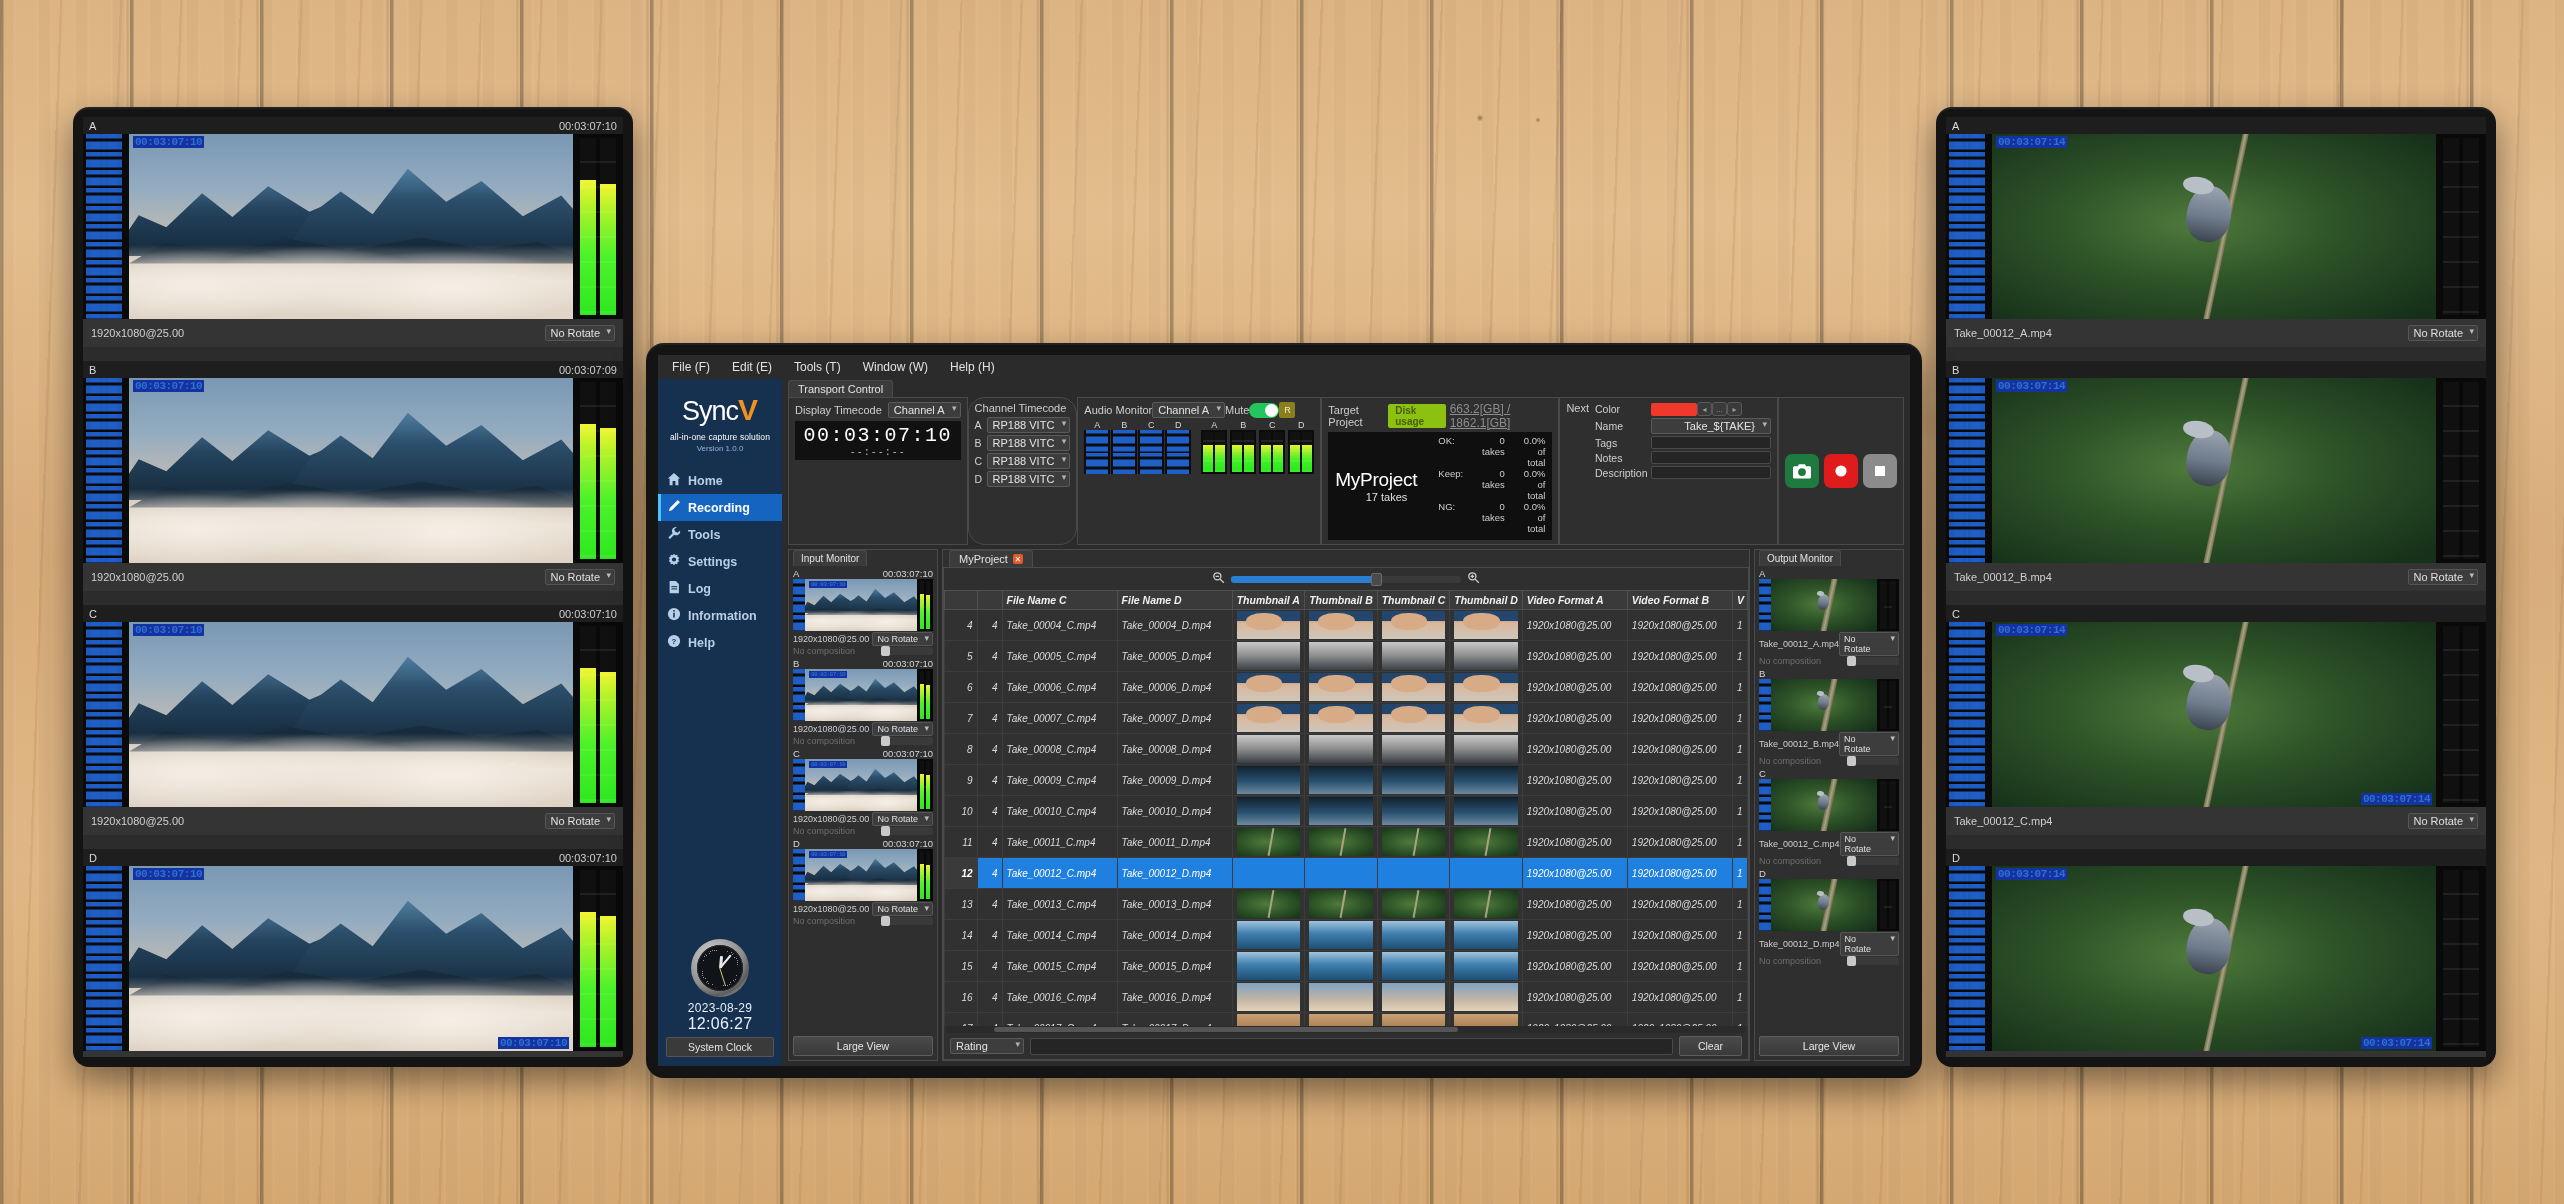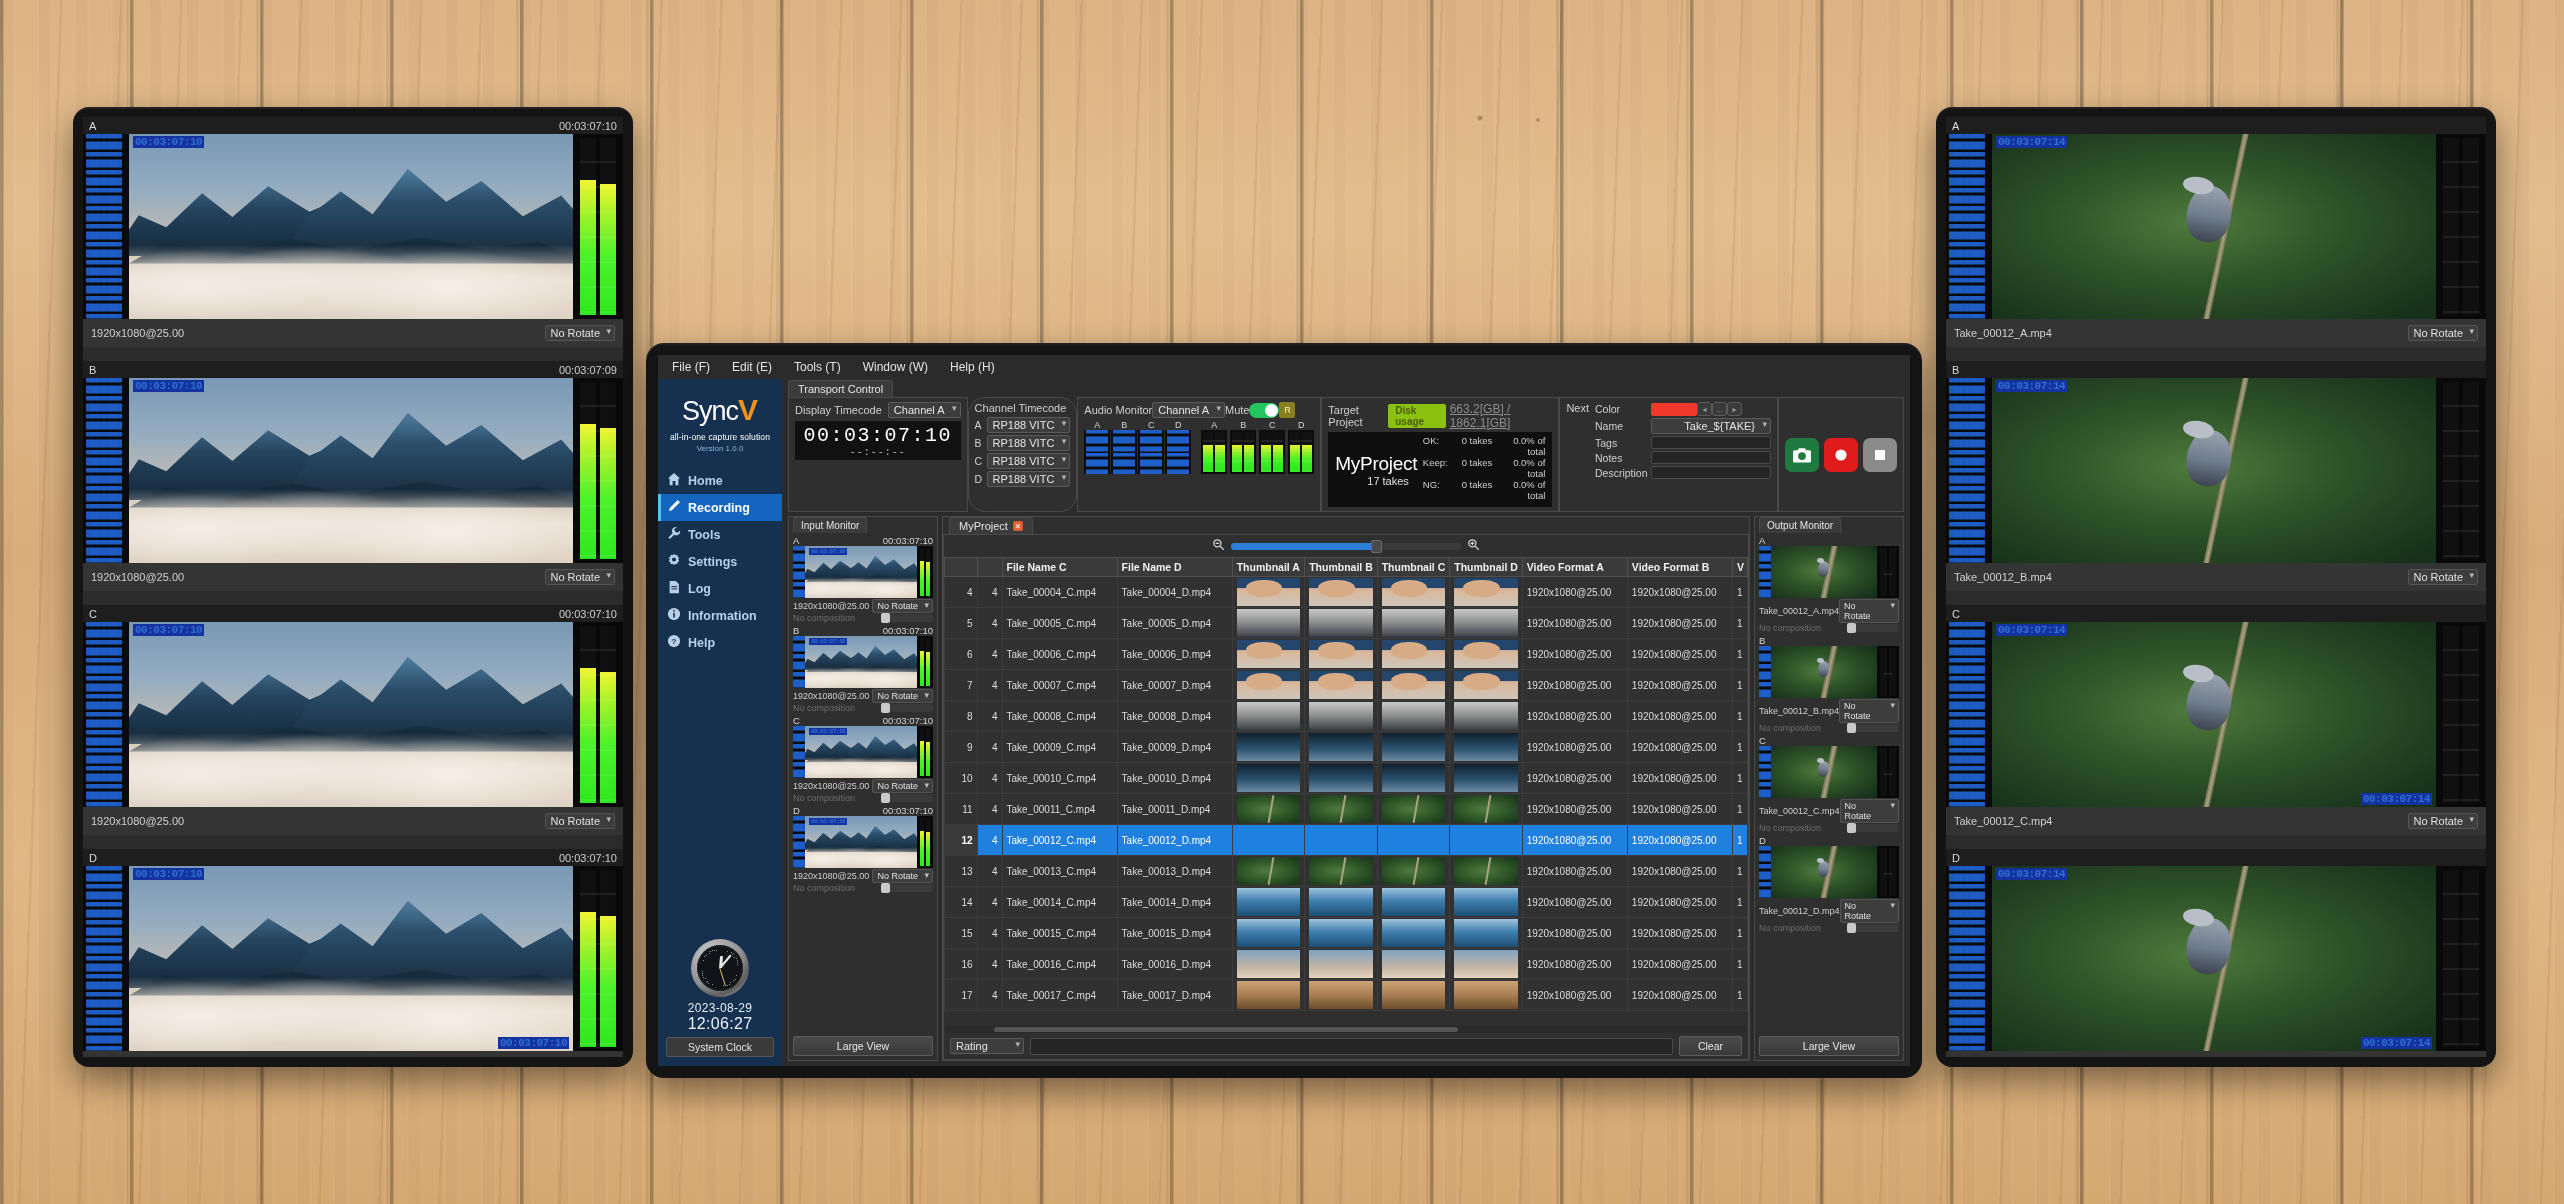--- a/index.html
+++ b/index.html
@@ -304,21 +304,21 @@
   .largebtn{
     margin:3px 4px 4px; background:linear-gradient(180deg,#4a4a4a,#3a3a3a);
     border:1px solid #5d5d5d; color:#e6e6e6; font-size:10.5px; text-align:center; padding:3px 0; border-radius:2px;
   }
   
   .tablepanel{ flex:1; min-width:0; border:1px solid #4a4a4a; background:#2f2f2f; display:flex; flex-direction:column;}
   .table-toolbar{ display:flex; align-items:center; justify-content:center; gap:6px; padding:3px 8px; }
   .zoomslider{ width:230px; height:7px; background:#3a3a3a; border-radius:3px; position:relative;}
   .zoomslider .fill{ position:absolute; left:0; top:0; bottom:0; width:64%; background:#2a7fd4; border-radius:3px;}
   .zoomslider .knob{ position:absolute; left:61%; top:-3px; width:11px; height:13px; background:#4a4a4a; border:1px solid #6a6a6a; border-radius:2px;}
-  .gridwrap{ flex:1; overflow:hidden; position:relative; }
+  .gridwrap{ flex:1; overflow:hidden; position:relative;font-style:italic; }
   table.grid{ border-collapse:collapse; width:100%; table-layout:fixed;}
   table.grid th{
     background:#3a3a3a; color:#f0f0f0; font-size:10.5px; font-weight:bold;
     padding:3px 4px; border:1px solid #505050; text-align:left; white-space:nowrap;
   }
   table.grid td{
     border:1px solid #3c3c3c; color:#dcdcdc; font-size:10px; padding:1px 4px;
     white-space:nowrap; overflow:hidden; background:#313131; height:30px;
   }
   tr.selected td{ background:#1f80e0; color:#fff; }
@@ -808,21 +808,21 @@
             <div style="display:flex;align-items:center;gap:4px;margin-bottom:2px;">
               <span class="lbl">Target Project</span>
               <span class="diskbar">Disk usage</span>
               <span class="lbl" style="color:#8d8d8d;font-size:12px;text-decoration:underline;">663.2[GB] / 1862.1[GB]</span>
             </div>
             <div class="projbox">
               <div style="display:flex;flex-direction:column;justify-content:center;min-width:72px;">
                 <div class="projname">MyProject</div>
                 <div class="projtakes">17 takes</div>
               </div>
-              <div class="statgrid" id="statgrid" style="align-self:flex-end;margin-left:14px;padding-bottom:3px;">
+              <div class="statgrid" id="statgrid" style="align-self:flex-end;margin-left:31px;padding-bottom:3px;">
                     <div>OK:</div>
                     <div class="v">0 takes</div>
                     <div class="v">0.0% of total</div>
                     <div>Keep:</div>
                     <div class="v">0 takes</div>
                     <div class="v">0.0% of total</div>
                     <div>NG:</div>
                     <div class="v">0 takes</div>
                     <div class="v">0.0% of total</div>
                   </div>

